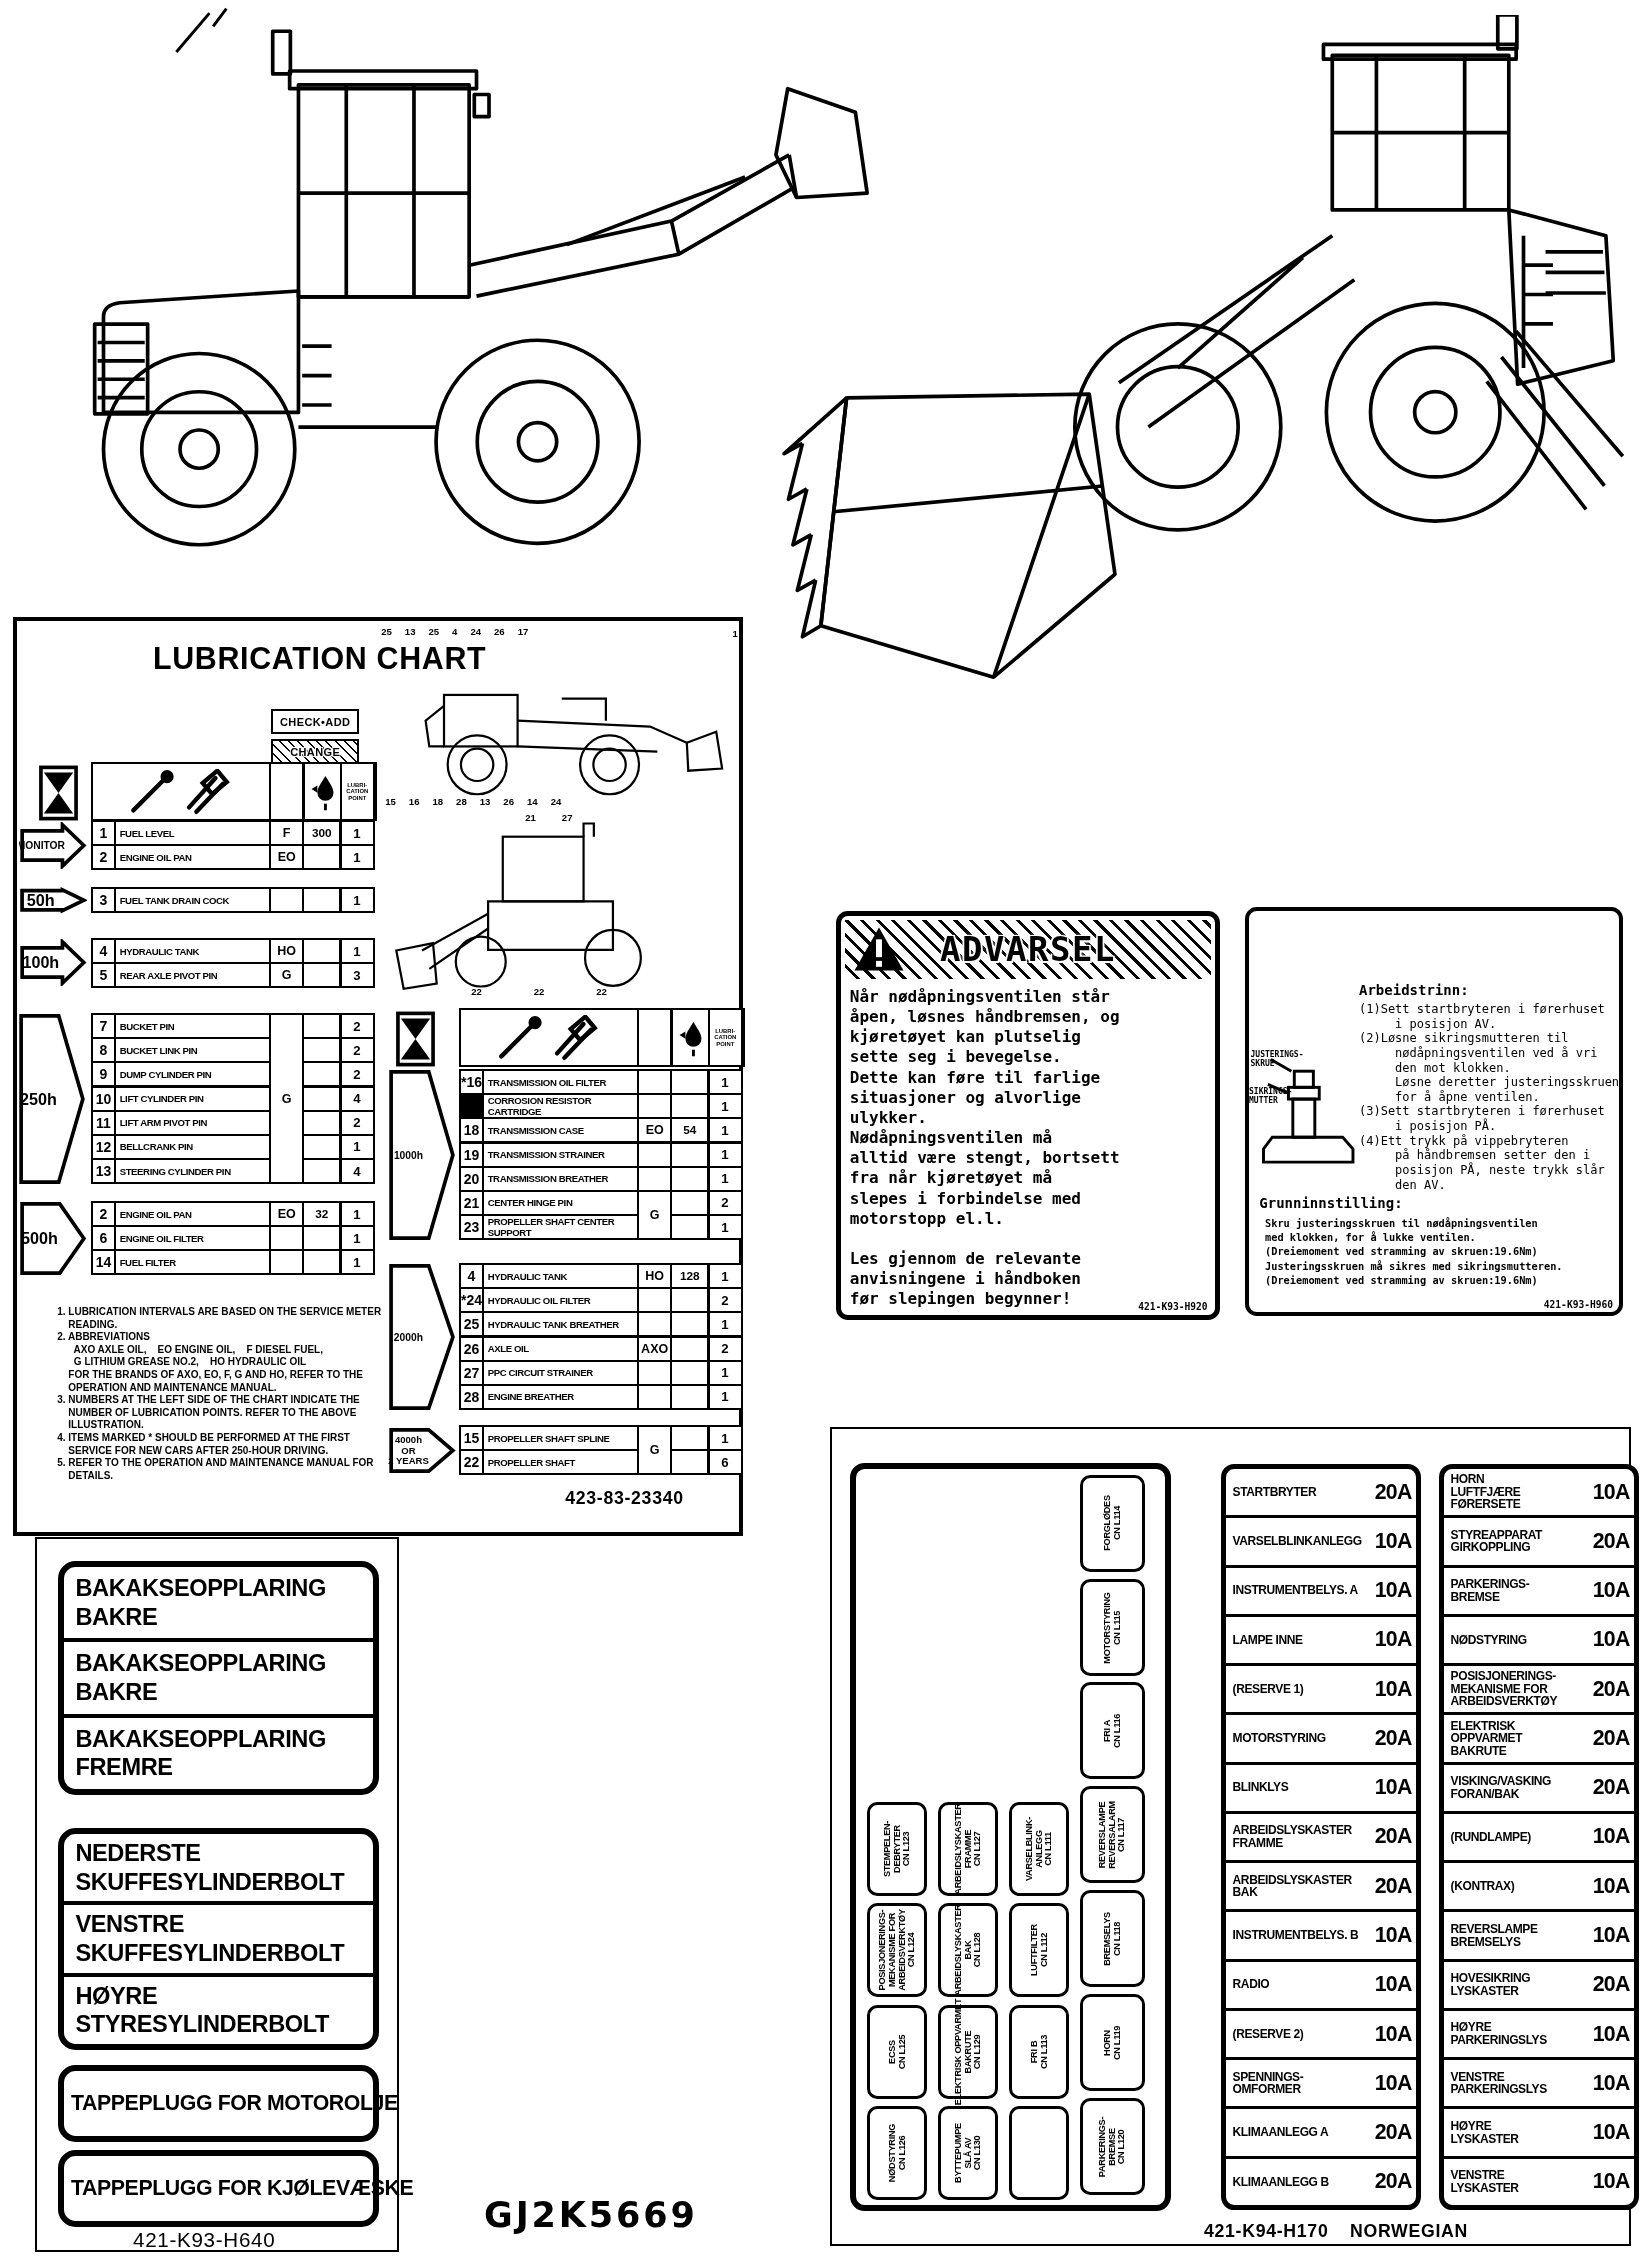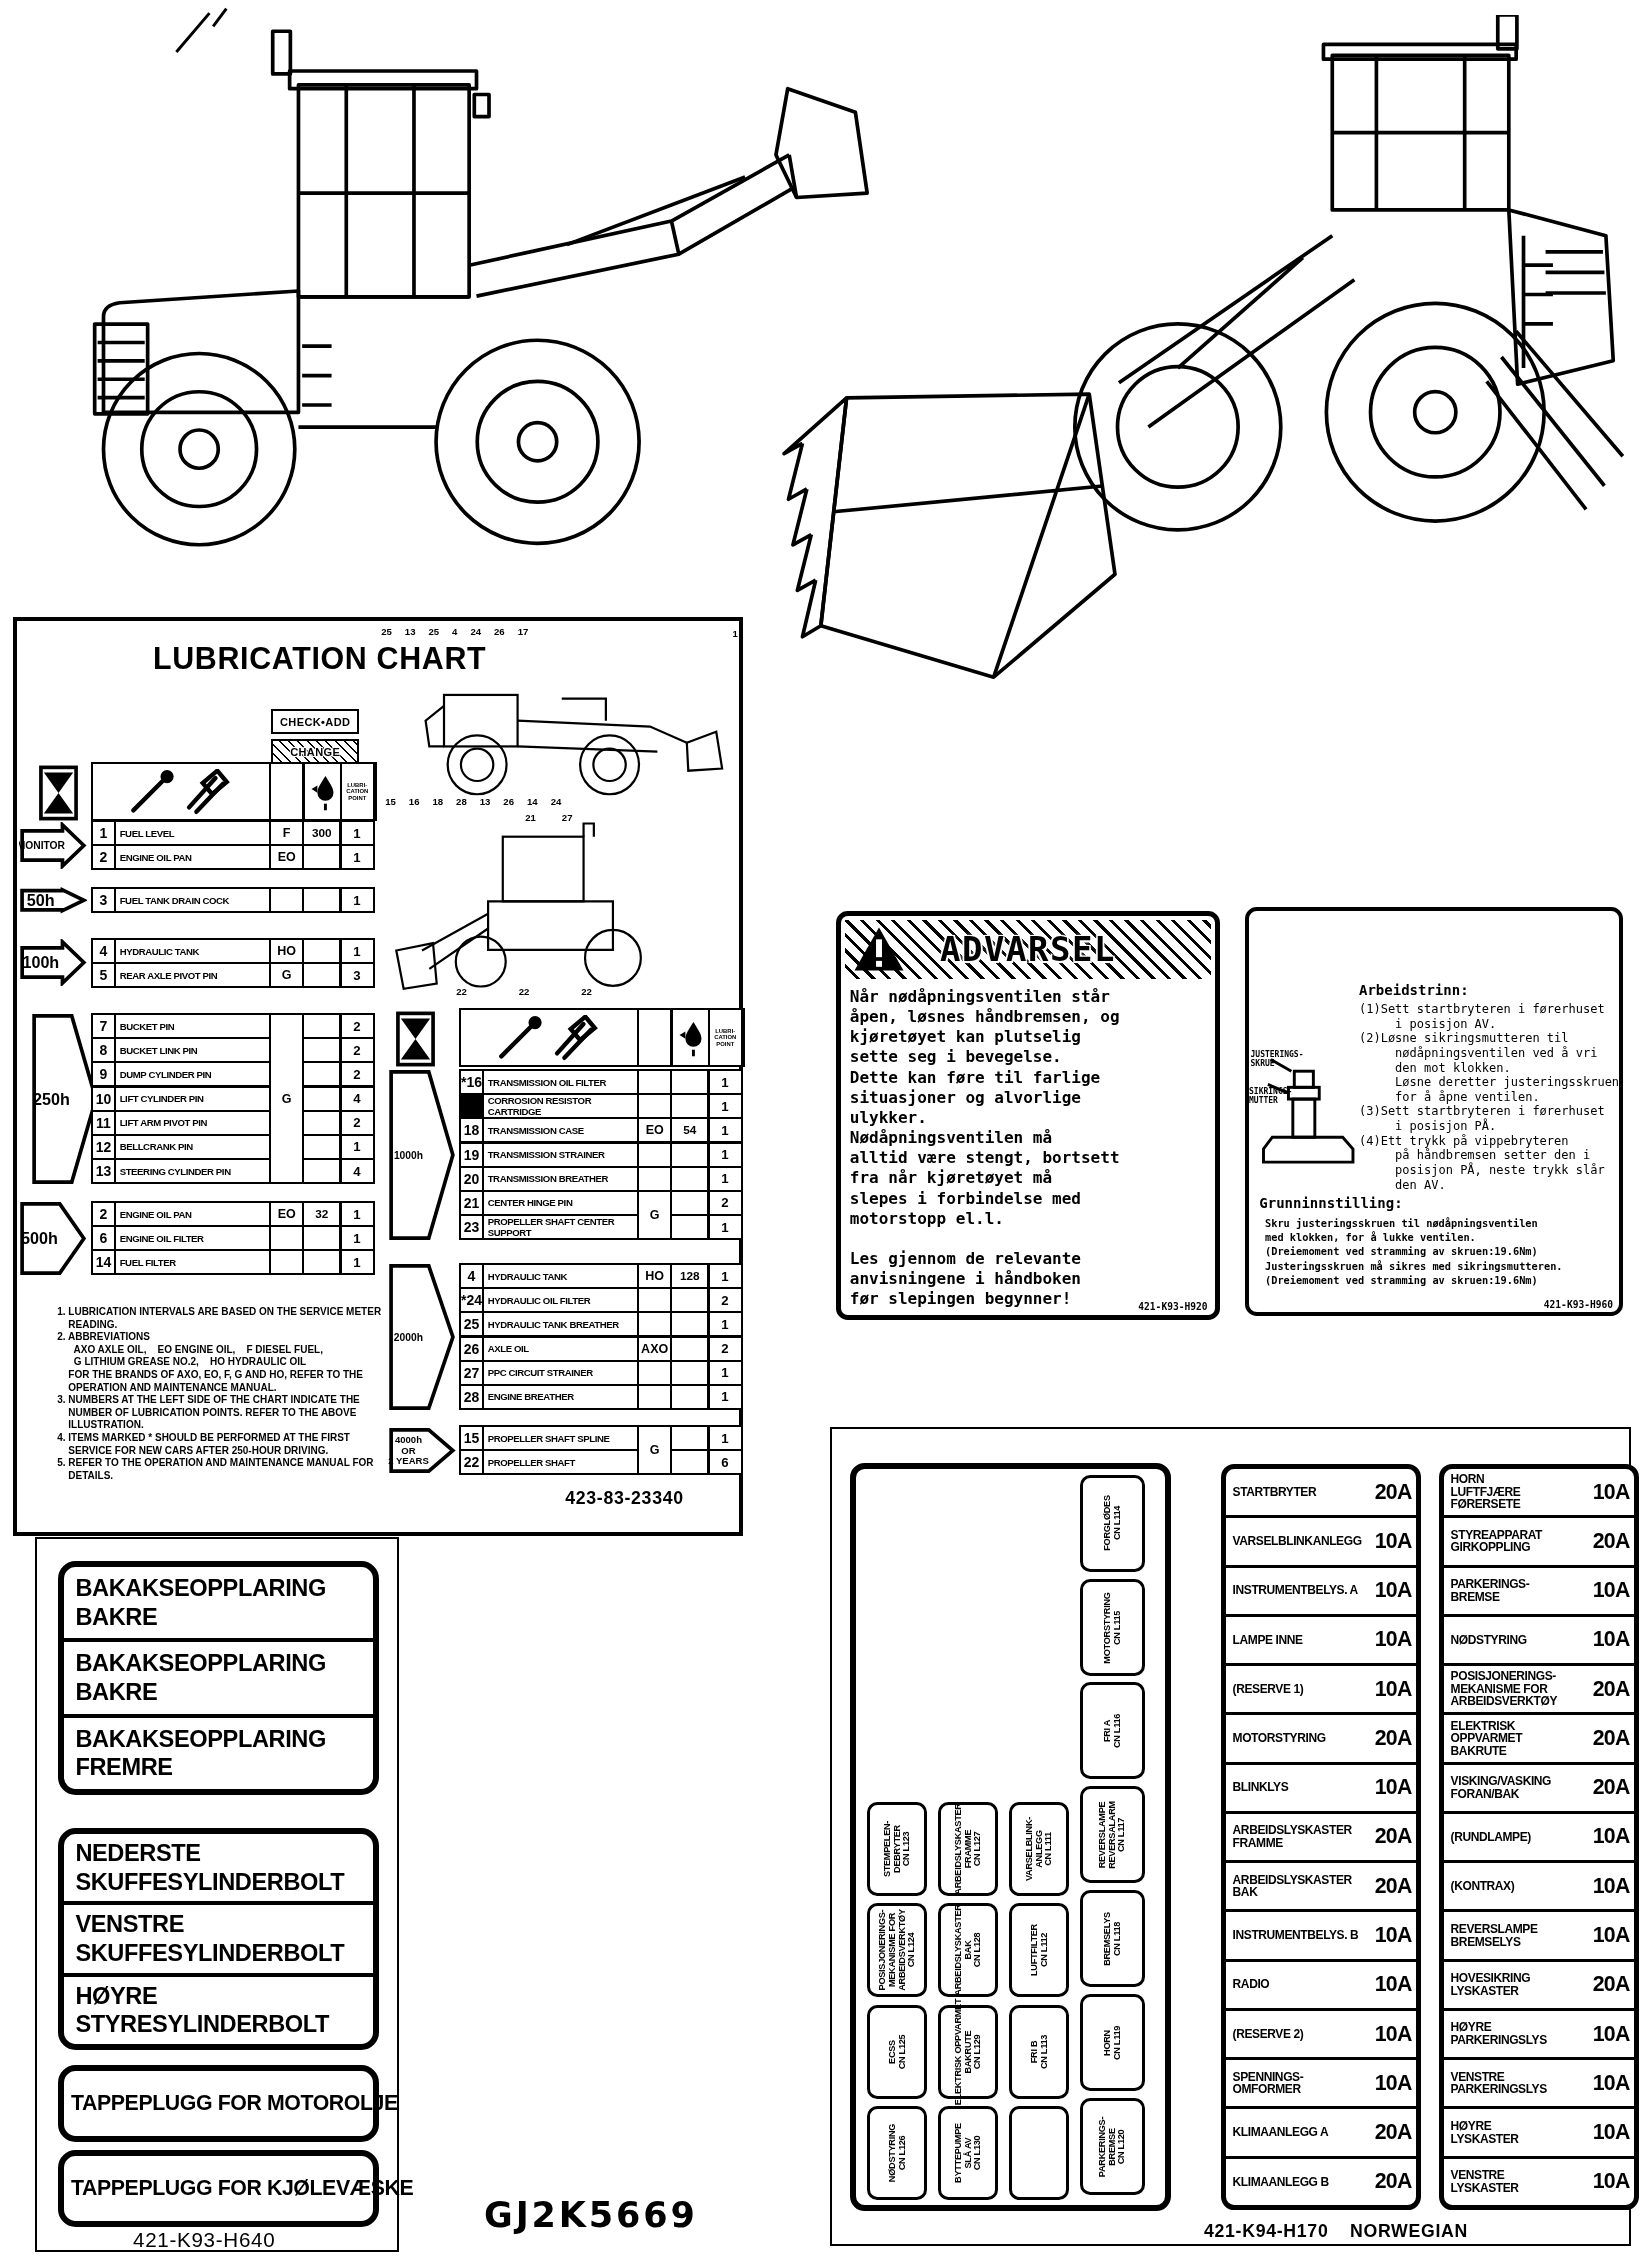--- a/index.html
+++ b/index.html
@@ -149,21 +149,21 @@
           <path d="M240,165 L430,172 M300,100 h60 v30"></path>
         </g>
       </svg>
     </div>
 
     <div class="abs" style="left:346px;top:190px;width:353px;height:188px">
       <div class="abs callout ln" style="left:1.5px;top:20.6px">12
 9
 11</div>
       <div class="abs callout" style="left:162px;top:0">21  27</div>
-      <div class="abs callout" style="left:93px;bottom:0">22    22    22</div>
+      <div class="abs callout" style="left:108px;bottom:0">22    22    22</div>
       <svg width="353" height="188" viewBox="0 0 480 256">
         <g fill="none" stroke="#000" stroke-width="3">
           <rect x="190" y="35" width="110" height="88"></rect>
           <path d="M170,123 h170 v66 h-170 Z"></path>
           <circle cx="160" cy="205" r="34"></circle>
             <circle cx="340" cy="200" r="38"></circle>
           <path d="M170,140 L80,190 M170,160 L90,215"></path>
           <path d="M45,190 L95,180 L100,235 L55,242 Z"></path>
           <path d="M300,35 v-18 h14 v18"></path>
         </g>
@@ -330,21 +330,21 @@
         <div class="lc" style="grid-area: 2 / 5;">
           <div>3</div>
         </div>
         <div class="lc lu" style="grid-area: 1 / 3 / span 1;">
           <div>HO</div>
         </div>
         <div class="lc lu" style="grid-area: 2 / 3 / span 1;">
           <div>G</div>
         </div>
       </div>
-      <div class="abs" style="left: 14px; top: 392px;">
+      <div class="abs" style="left: 1px; top: 392px;">
         <svg width="68" height="172" viewBox="0 0 92 234">
           <polygon points="4,4 55.199999999999996,4 88,117 55.199999999999996,230 4,230" fill="#fff" stroke="#000" stroke-width="5"></polygon>
           <text y="124.92" text-anchor="middle" font-size="22" font-weight="bold" font-family="Liberation Sans,sans-serif"><tspan x="27.599999999999998" dy="0">250h</tspan></text>
         </svg>
       </div>
       <div class="lubtable" style="left: 74px; top: 392px; grid-template-columns: 20.6px 153px 31px 35px 31px; grid-auto-rows: 22px;">
         <div class="lc no" style="grid-area: 1 / 1;">7</div>
         <div class="lc nm" style="grid-area: 1 / 2;">
           <div>BUCKET PIN</div>
         </div>

